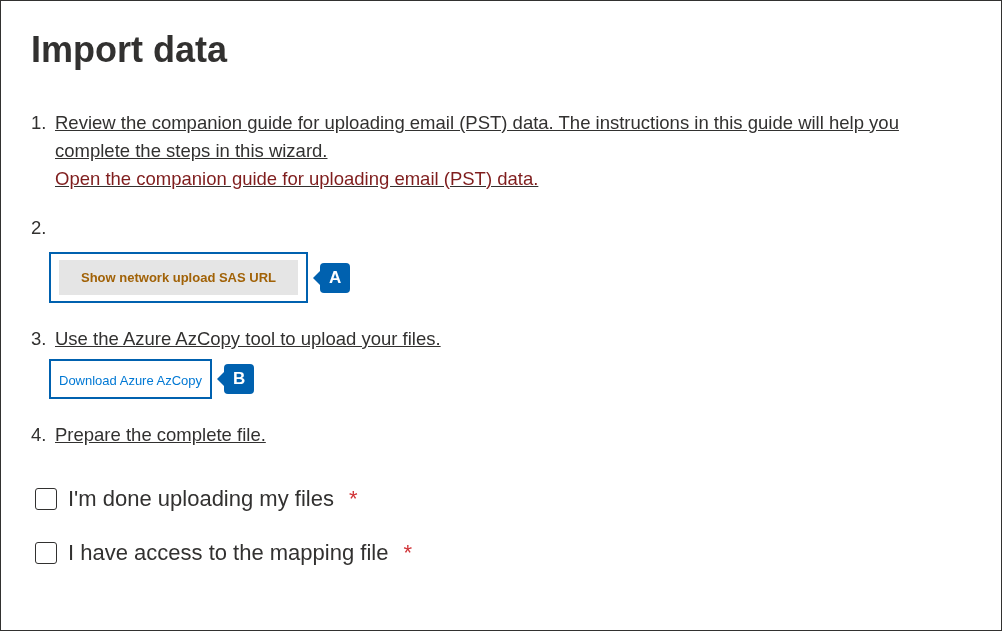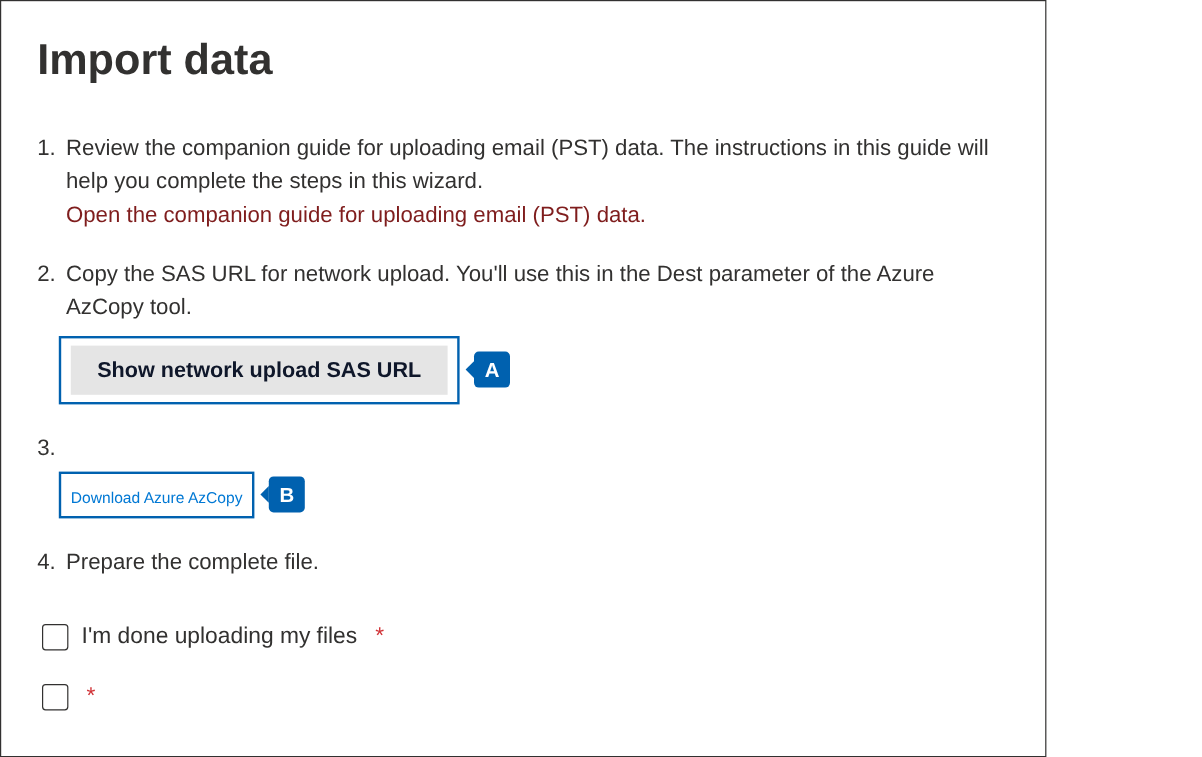--- a/index.html
+++ b/index.html
@@ -7,21 +7,21 @@
       margin: 0;
       padding: 0;
     }
     body {
       font-family: "Segoe UI", -apple-system, BlinkMacSystemFont, sans-serif;
       color: #323130;
       background: #fff;
     }
     .panel {
       border: 1px solid #323130;
-      width: 872px;
+      width: 1002px;
       height: 631px;
       padding: 28px 30px 30px 30px;
       position: relative;
     }
     .title {
       font-size: 36px;
       font-weight: 700;
       margin-bottom: 38px;
     }
     ol.steps {
@@ -29,20 +29,21 @@
       padding-left: 0;
       counter-reset: step;
     }
     ol.steps > li {
       counter-increment: step;
       position: relative;
       padding-left: 24px;
       font-size: 18.5px;
       line-height: 1.5;
       margin-bottom: 22px;
+      text-decoration: underline;
     }
     ol.steps > li::before {
       content: counter(step) ".";
       position: absolute;
       left: 0;
       top: 0;
     }
     .link {
       color: #7f1d1d;
       text-decoration: none;
@@ -78,37 +79,37 @@
       position: absolute;
       right: 100%;
       top: 50%;
       transform: translateY(-50%);
       border: 7px solid transparent;
       border-right-color: #0061af;
     }
     .btn-gray {
       background: #e5e5e5;
       border: none;
-      color: #0f172a;
+      color: #a16207;
       font-family: inherit;
-      font-size: 18px;
+      font-size: 13px;
       font-weight: 600;
       padding: 10px 22px;
       cursor: pointer;
     }
     .link-box-inner {
       color: #0078d4;
       font-size: 13px;
       cursor: pointer;
     }
     .checkbox-row {
       display: flex;
       align-items: center;
       gap: 11px;
-      font-size: 19px;
+      font-size: 22px;
       margin-top: 38px;
       padding-left: 4px;
     }
     .checkbox-row + .checkbox-row {
       margin-top: 28px;
     }
     .checkbox {
       width: 22px;
       height: 22px;
       border: 1px solid #323130;
@@ -132,43 +133,44 @@
 <div class="panel">
   <h1 class="title">Import data</h1>
 
   <ol class="steps">
     <li>
       <span>Review the companion guide for uploading email (PST) data. The instructions in this guide will help you complete the steps in this wizard.</span><br>
       <a class="link">Open the companion guide for uploading email (PST) data.</a>
     </li>
 
     <li>
-      <span>Copy the SAS URL for network upload. You'll use this in the Dest parameter of the Azure AzCopy tool.</span><br>
+      <br>
       <span class="highlight-box">
         <button class="btn-gray">Show network upload SAS URL</button>
         <span class="callout">A</span>
       </span>
     </li>
 
     <li>
-      <br>
+      <span>Use the Azure AzCopy tool to upload your files.</span><br>
       <span class="highlight-box sm">
         <a class="link-box-inner">Download Azure AzCopy</a>
         <span class="callout">B</span>
       </span>
     </li>
 
     <li>
       <span>Prepare the complete file.</span>
     </li>
   </ol>
 
   <div class="checkbox-row">
     <div class="checkbox"></div>
     <span>I'm done uploading my files</span>
     <span class="req">*</span>
   </div>
 
   <div class="checkbox-row">
     <div class="checkbox"></div>
+    <span>I have access to the mapping file</span>
     <span class="req">*</span>
   </div>
 </div>
 
 </body></html>

